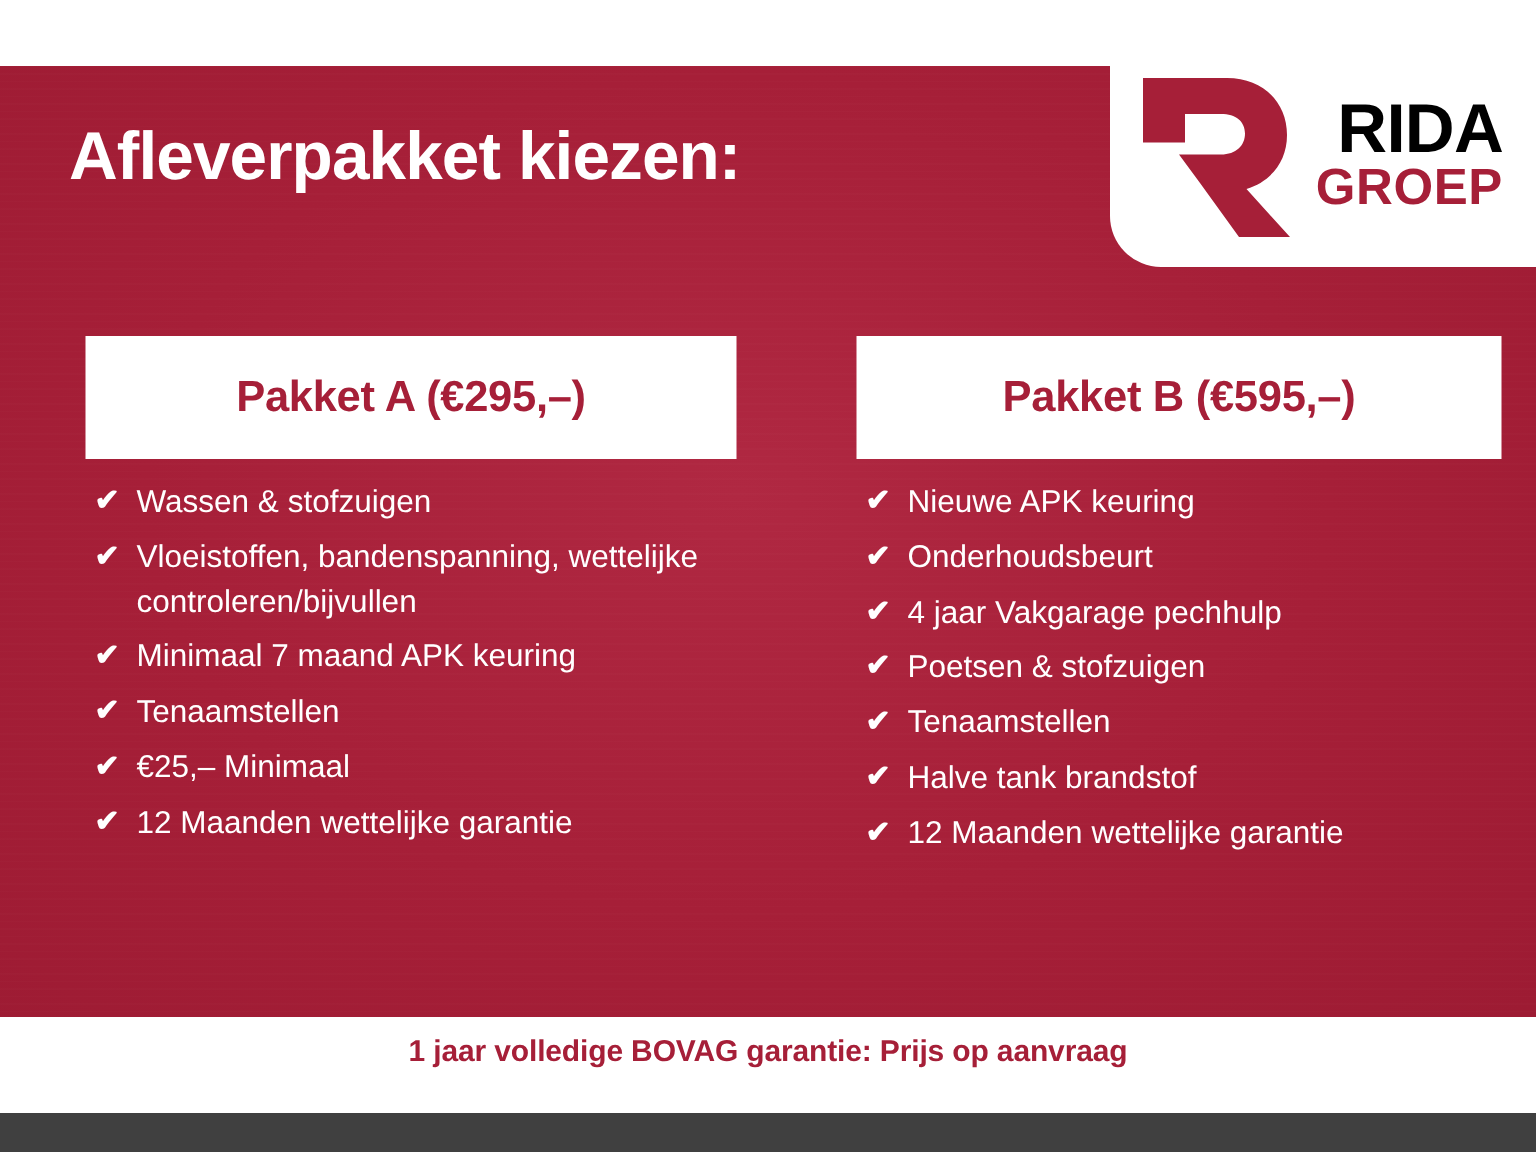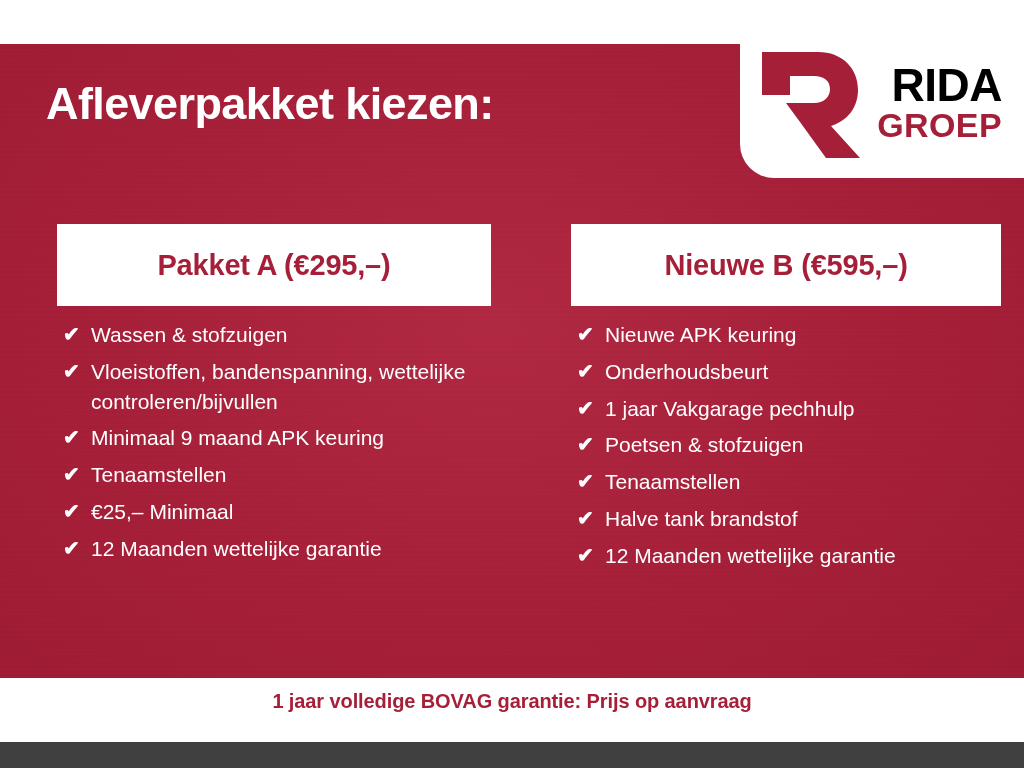--- a/index.html
+++ b/index.html
@@ -231,53 +231,53 @@
         <li class="feature-item">
           <span class="check-icon">✔</span>
           <span class="feature-text">Wassen &amp; stofzuigen</span>
         </li>
         <li class="feature-item">
           <span class="check-icon">✔</span>
           <span class="feature-text">Vloeistoffen, bandenspanning, wettelijke controleren/bijvullen</span>
         </li>
         <li class="feature-item">
           <span class="check-icon">✔</span>
-          <span class="feature-text">Minimaal 9 maand APK keuring</span>
+          <span class="feature-text">Minimaal 7 maand APK keuring</span>
         </li>
         <li class="feature-item">
           <span class="check-icon">✔</span>
           <span class="feature-text">Tenaamstellen</span>
         </li>
         <li class="feature-item">
           <span class="check-icon">✔</span>
           <span class="feature-text">€25,– Minimaal</span>
         </li>
         <li class="feature-item">
           <span class="check-icon">✔</span>
           <span class="feature-text">12 Maanden wettelijke garantie</span>
         </li>
       </ul>
     </div>
 
     <div class="package package-b">
       <div class="package-header">
-        <span class="package-header-text">Nieuwe B (€595,–)</span>
+        <span class="package-header-text">Pakket B (€595,–)</span>
       </div>
       <ul class="feature-list">
         <li class="feature-item">
           <span class="check-icon">✔</span>
           <span class="feature-text">Nieuwe APK keuring</span>
         </li>
         <li class="feature-item">
           <span class="check-icon">✔</span>
           <span class="feature-text">Onderhoudsbeurt</span>
         </li>
         <li class="feature-item">
           <span class="check-icon">✔</span>
-          <span class="feature-text">1 jaar Vakgarage pechhulp</span>
+          <span class="feature-text">4 jaar Vakgarage pechhulp</span>
         </li>
         <li class="feature-item">
           <span class="check-icon">✔</span>
           <span class="feature-text">Poetsen &amp; stofzuigen</span>
         </li>
         <li class="feature-item">
           <span class="check-icon">✔</span>
           <span class="feature-text">Tenaamstellen</span>
         </li>
         <li class="feature-item">

